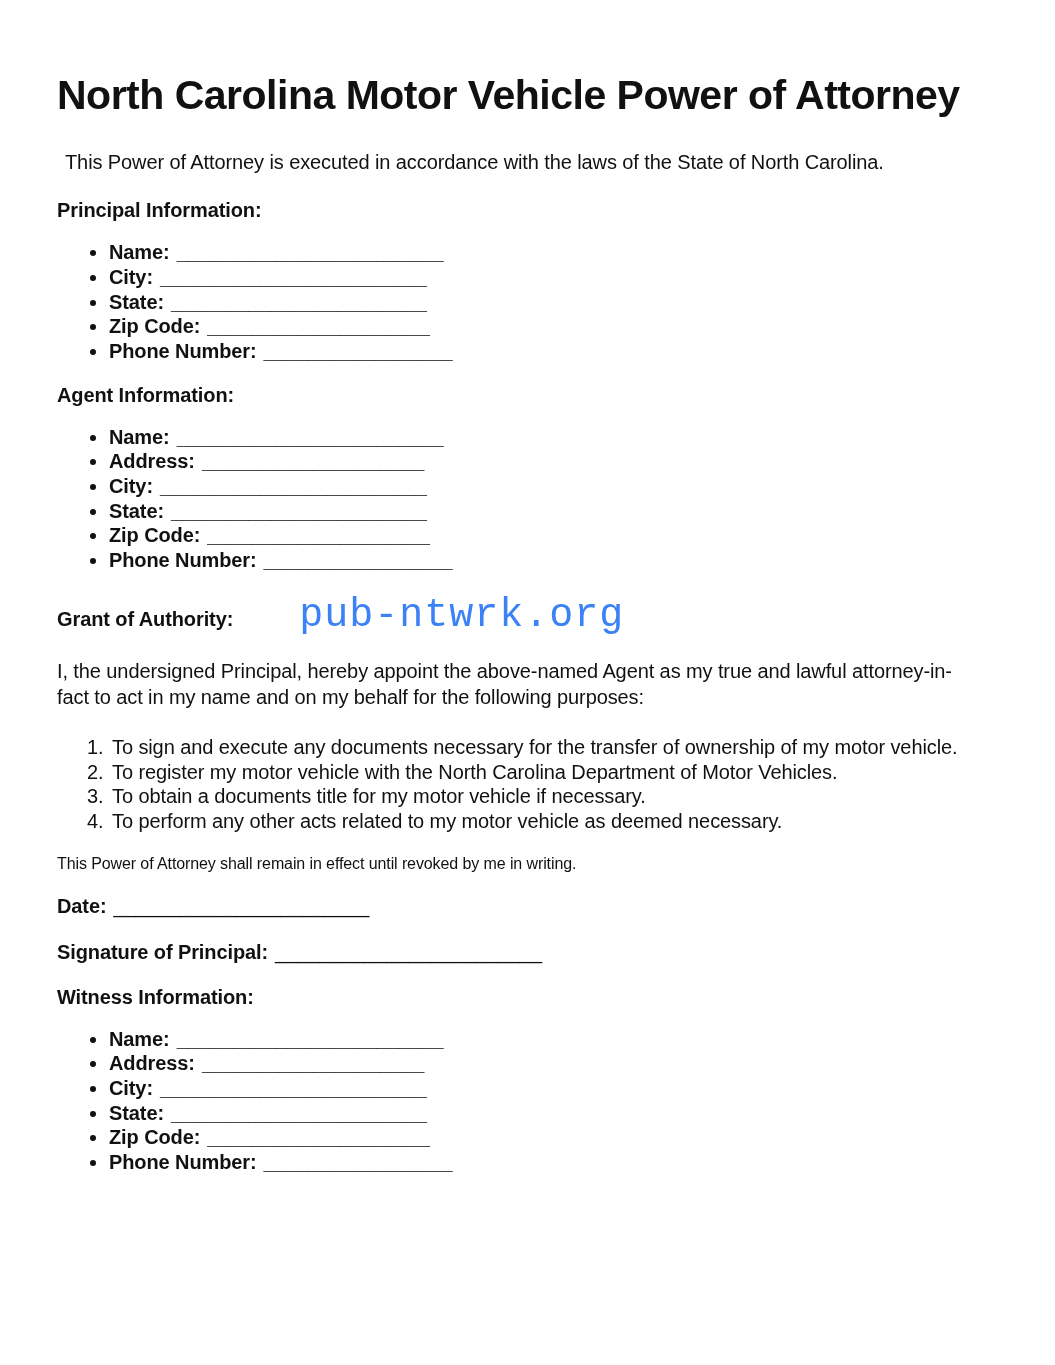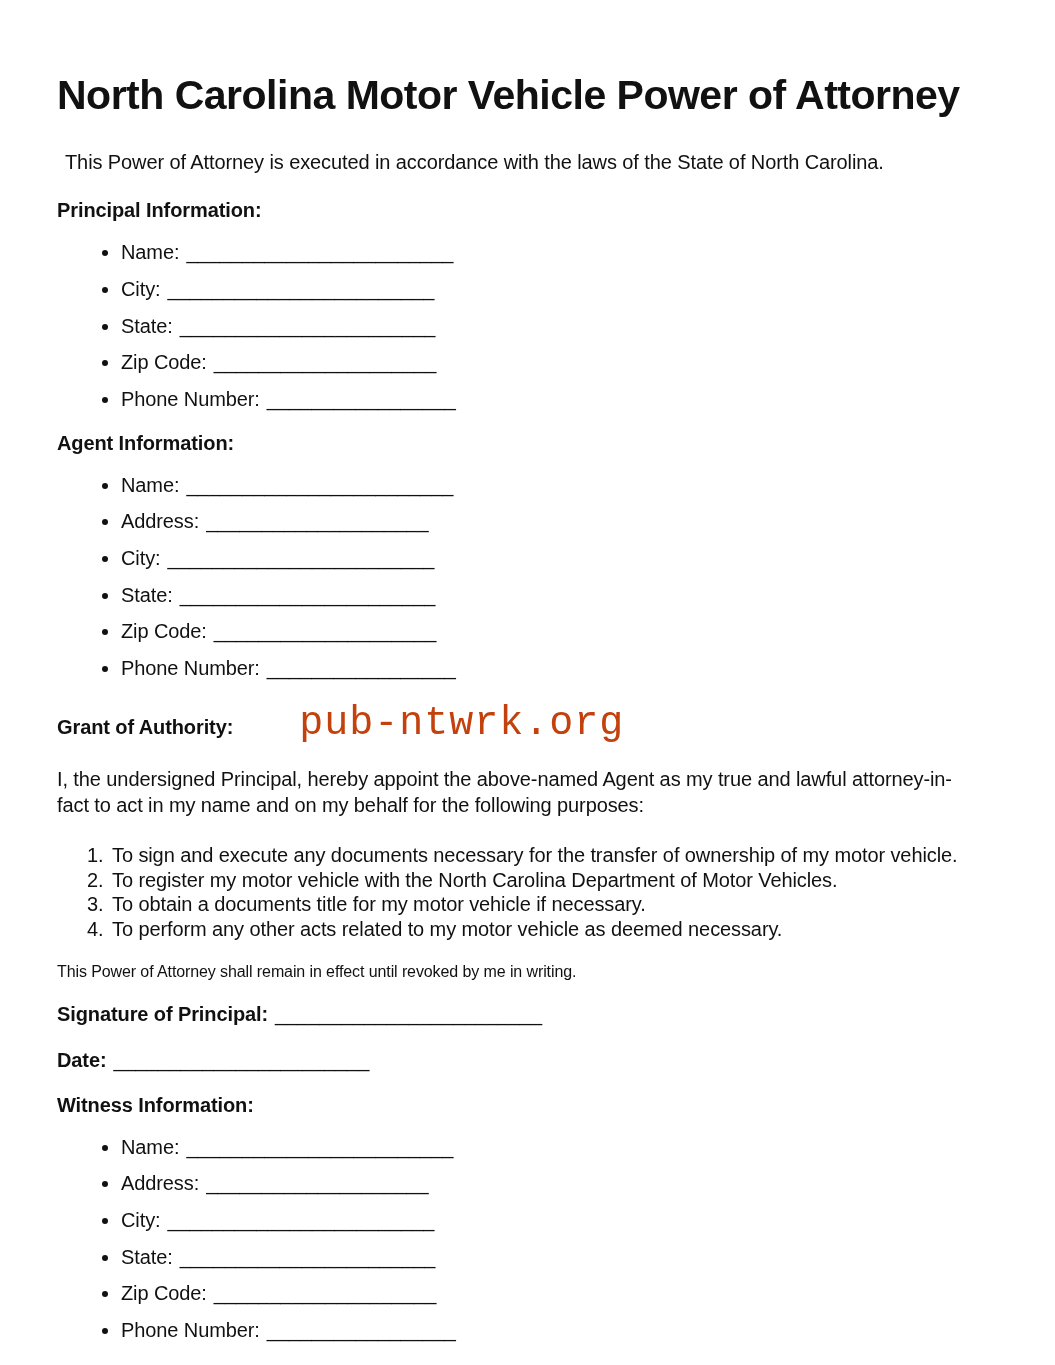--- a/index.html
+++ b/index.html
@@ -39,22 +39,23 @@
     margin: 0 0 18px 0;
   }
   ul.fields {
     list-style: disc;
     margin: 0 0 20px 0;
     padding: 0 0 0 52px;
     font-size: 20px;
     line-height: 1.235;
   }
   ul.fields li {
-    margin: 12px;
+    margin: 0;
     padding: 0;
+    font-weight: bold;
   }
   ol.purposes {
     margin: 0 0 20px 0;
     padding: 0 0 0 52px;
     font-size: 20px;
     line-height: 1.235;
     max-width: 900px;
   }
   ol.purposes li {
     margin: 0;
@@ -70,21 +71,21 @@
     align-items: baseline;
     margin: 0 0 20px 0;
   }
   .grant-row h2 {
     margin: 0;
   }
   .watermark {
     font-family: "Liberation Mono", monospace;
     font-size: 40px;
     font-weight: normal;
-    color: #c2410c;
+    color: #3b82f6;
     letter-spacing: 1px;
     margin-left: 66px;
     white-space: nowrap;
   }
   p.grant-intro {
     font-size: 20px;
     line-height: 1.3;
     margin: 0 0 25px 0;
     max-width: 950px;
   }
@@ -140,25 +141,25 @@
   <ol class="purposes">
     <li>To sign and execute any documents necessary for the transfer of ownership of my motor vehicle.</li>
     <li>To register my motor vehicle with the North Carolina Department of Motor Vehicles.</li>
     <li>To obtain a documents title for my motor vehicle if necessary.</li>
     <li>To perform any other acts related to my motor vehicle as deemed necessary.</li>
   </ol>
 
   <p class="effect">This Power of Attorney shall remain in effect until revoked by me in writing.</p>
 
   <p class="sig-row">
-    <span class="slabel">Signature of Principal:</span><span class="fline">________________________</span>
+    <span class="slabel">Date:</span><span class="fline">_______________________</span>
   </p>
 
   <p class="sig-row">
-    <span class="slabel">Date:</span><span class="fline">_______________________</span>
+    <span class="slabel">Signature of Principal:</span><span class="fline">________________________</span>
   </p>
 
   <h2 class="section-heading">Witness Information:</h2>
   <ul class="fields">
     <li><span class="flabel">Name:</span><span class="fline">________________________</span></li>
     <li><span class="flabel">Address:</span><span class="fline">____________________</span></li>
     <li><span class="flabel">City:</span><span class="fline">________________________</span></li>
     <li><span class="flabel">State:</span><span class="fline">_______________________</span></li>
     <li><span class="flabel">Zip Code:</span><span class="fline">____________________</span></li>
     <li><span class="flabel">Phone Number:</span><span class="fline">_________________</span></li>

